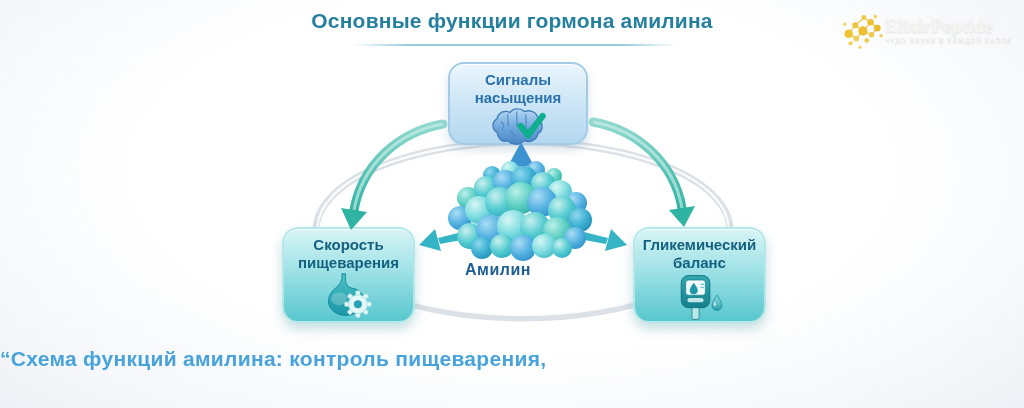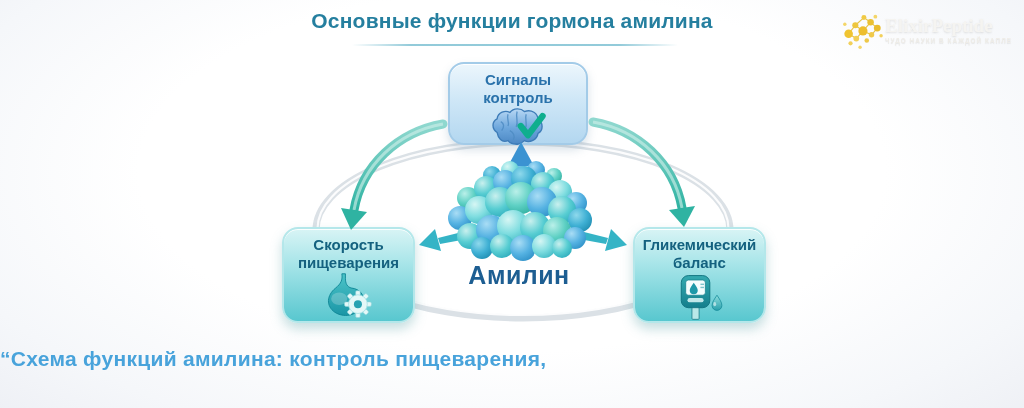--- a/index.html
+++ b/index.html
@@ -40,22 +40,22 @@
     border:2px solid #b4e7ea;
     box-shadow:0 6px 12px rgba(90,160,165,.35), inset 0 1px 0 rgba(255,255,255,.85);
   }
   .node-left{left:282px;top:227px;}
   .node-right{left:633px;top:227px;}
   .node-label{font-weight:bold;font-size:15px;line-height:18px;padding-top:7px;}
   .node-blue .node-label{color:#2a72ab;}
   .node-teal .node-label{color:#14617f;}
   .node-icon{display:block;margin:0 auto;}
   .amylin-label{
-    position:absolute;left:444px;top:261px;width:150px;text-align:center;
-    font-size:25px;font-weight:bold;color:#1d5e92;letter-spacing:.5px;
+    position:absolute;left:423px;top:261px;width:150px;text-align:center;
+    font-size:16px;font-weight:bold;color:#1d5e92;letter-spacing:.5px;
   }
   .caption{
     position:absolute;top:344px;left:0;width:100%;text-align:left;
     font-size:21px;font-weight:bold;color:#48a3db;line-height:29px;letter-spacing:.3px;
   }
 </style>
 </head>
 <body>
 
 <div class="stage">
@@ -99,21 +99,21 @@
     </svg>
     <div class="logo-text">
       <div class="logo-name">ElixirPeptide</div>
       <div class="logo-tagline">ЧУДО НАУКИ В КАЖДОЙ КАПЛЕ</div>
     </div>
   </div>
 
   <div class="node node-blue">
     <div class="node-label">
       <div>Сигналы</div>
-      <div>контроль</div>
+      <div>насыщения</div>
     </div>
     <svg class="node-icon" width="66" height="40" viewBox="0 0 66 44">
       <defs>
         <linearGradient id="gBrain" x1="0" y1="0" x2="0" y2="1">
           <stop offset="0" stop-color="#b8d8f4"></stop>
             <stop offset=".55" stop-color="#6ca6dc"></stop>
             <stop offset="1" stop-color="#4c88c4"></stop>
         </linearGradient>
       </defs>
       <path d="M29 38 C29 43 35 43 35 38 Z" fill="#3e7cb8"></path>

